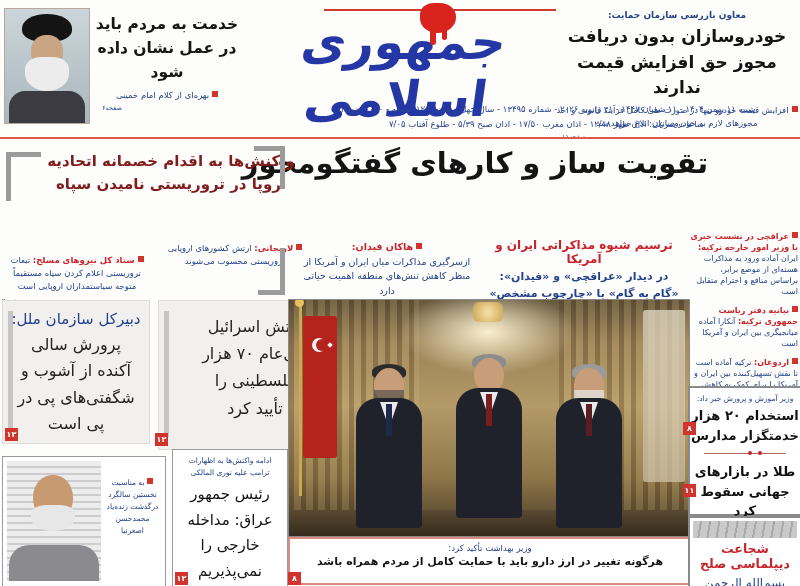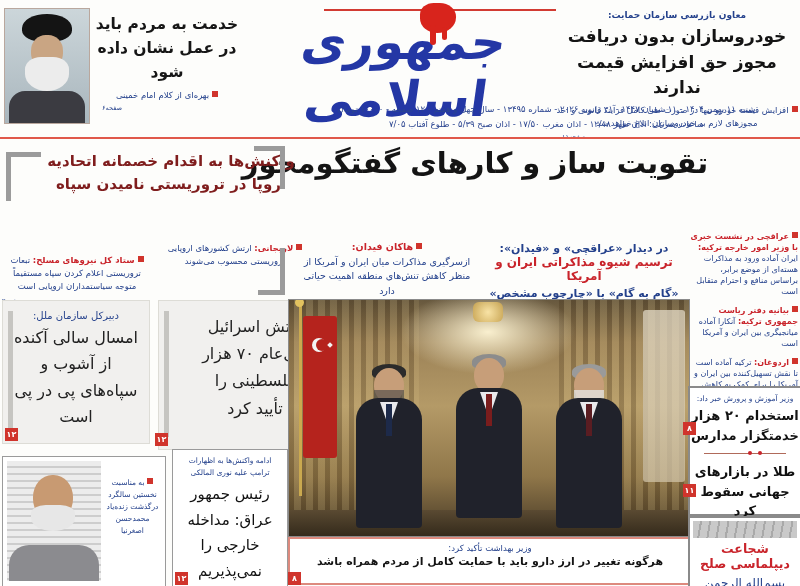--- a/index.html
+++ b/index.html
@@ -56,21 +56,21 @@
   #reactions-box{left:2px;top:150px;width:310px;height:88px;text-align:center;}
   #reactions-head{font-size:15px;font-weight:bold;color:#7f1d1d;line-height:1.5;padding:0 6px 0 34px;}
   #br-tl{left:4px;top:2px;width:30px;height:44px;border-top-width:5px;border-left-width:5px;}
   #br-lar{left:258px;top:248px;width:22px;height:42px;border-right-width:5px;border-bottom-width:5px;}
 
   #larijani-note{left:160px;top:242px;width:150px;text-align:center;font-size:8.5px;line-height:1.55;}
   #staff-note{left:2px;top:254px;width:150px;text-align:center;font-size:8.5px;line-height:1.55;}
   .note-page{font-size:6.5px;text-align:left;margin-top:2px;}
 
   #un-box{left:2px;top:300px;width:146px;height:142px;text-align:center;}
-  #un-kicker{font-size:10px;margin-top:9px;}
+  #un-kicker{font-size:15px;margin-top:9px;}
   #un-head{font-size:16px;color:#222;line-height:1.65;margin-top:4px;padding:0 10px;}
   #israel-box{left:158px;top:300px;width:132px;height:148px;text-align:center;padding-left:30px;}
   #il-head{font-size:16px;color:#222;line-height:1.7;padding:12px 10px 0;}
 
   #memorial-box{left:2px;top:456px;width:162px;height:129px;border:1px solid #9a9a9a;background:#fff;}
   #mem-photo{position:absolute;left:4px;top:4px;width:94px;height:120px;
              background:repeating-linear-gradient(180deg,#ececec 0 5px,#cdcdcd 5px 7px);overflow:hidden;}
   .mface{position:absolute;top:14px;left:26px;width:40px;height:46px;background:#c89a72;border-radius:48%;}
   .mbeard{position:absolute;top:44px;left:24px;width:44px;height:26px;background:#e7e7e7;border-radius:40% 40% 60% 60%;}
   .msuit{position:absolute;bottom:0;left:2px;width:90px;height:36px;background:#8b8b8f;border-radius:20px 20px 0 0;}
@@ -200,21 +200,21 @@
 </div>
 <div class="abs navy" id="staff-note">
   <span class="sq"></span><span class="b-lead">ستاد کل نیروهای مسلح:</span>
   <span>تبعات تروریستی اعلام کردن سپاه مستقیماً متوجه سیاستمداران اروپایی است</span>
   <div class="note-page">صفحه۲</div>
 </div>
 
 <div class="abs graybox" id="un-box">
   <div class="strip"></div>
   <div id="un-kicker" class="navy">دبیرکل سازمان ملل:</div>
-  <div id="un-head">امسال سالی آکنده از آشوب و سپاه‌های پی در پی است</div>
+  <div id="un-head">پرورش سالی آکنده از آشوب و شگفتی‌های پی در پی است</div>
   <span class="badge" style="left:2px;bottom:2px;">۱۲</span>
 </div>
 
 <div class="abs graybox" id="israel-box">
   <div class="strip"></div>
   <div id="il-head">ارتش اسرائیل قتل‌عام ۷۰ هزار فلسطینی را تأیید کرد</div>
   <span class="badge" style="left:-4px;bottom:3px;">۱۲</span>
 </div>
 
 <div class="abs" id="memorial-box">
@@ -234,22 +234,22 @@
   <div id="iq-head">رئیس جمهور عراق: مداخله خارجی را نمی‌پذیریم</div>
   <span class="badge" style="left:2px;bottom:2px;">۱۲</span>
 </div>
 
 <div class="abs navy" id="fidan-note">
   <div><span class="sq"></span><span class="b-lead">هاکان فیدان:</span></div>
   <div>ازسرگیری مذاکرات میان ایران و آمریکا از منظر کاهش تنش‌های منطقه اهمیت حیاتی دارد</div>
 </div>
 
 <div class="abs" id="sub-headline">
+  <div id="sh1">ترسیم شیوه مذاکراتی ایران و آمریکا</div>
   <div id="sh2">در دیدار «عراقچی» و «فیدان»:</div>
-  <div id="sh1">ترسیم شیوه مذاکراتی ایران و آمریکا</div>
   <div id="sh3">«گام به گام» با «چارچوب مشخص»</div>
 </div>
 
 <div class="abs" id="photo">
   <div class="curtain" style="left:0;"></div>
   <div class="curtain" style="right:0;"></div>
   <div class="glow"></div>
   <div class="chandelier"></div>
   <div class="door"></div>
   <div class="pole"></div>

